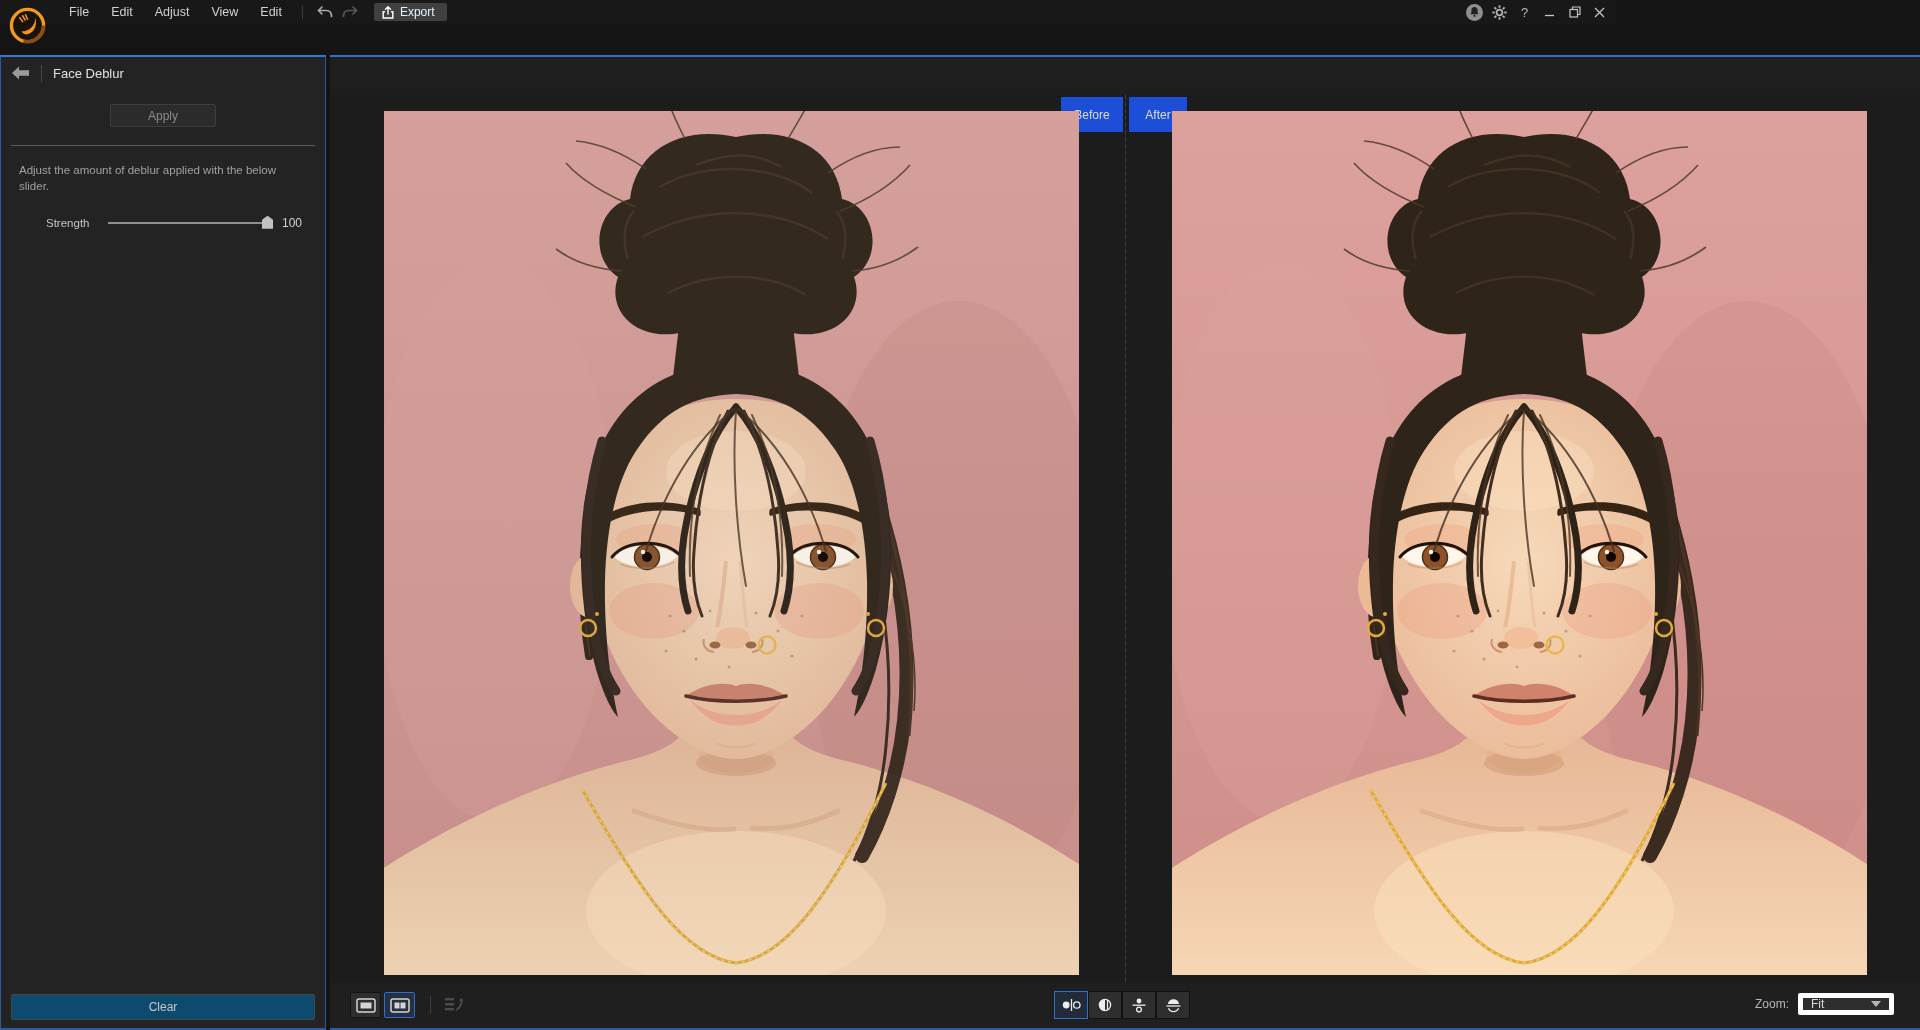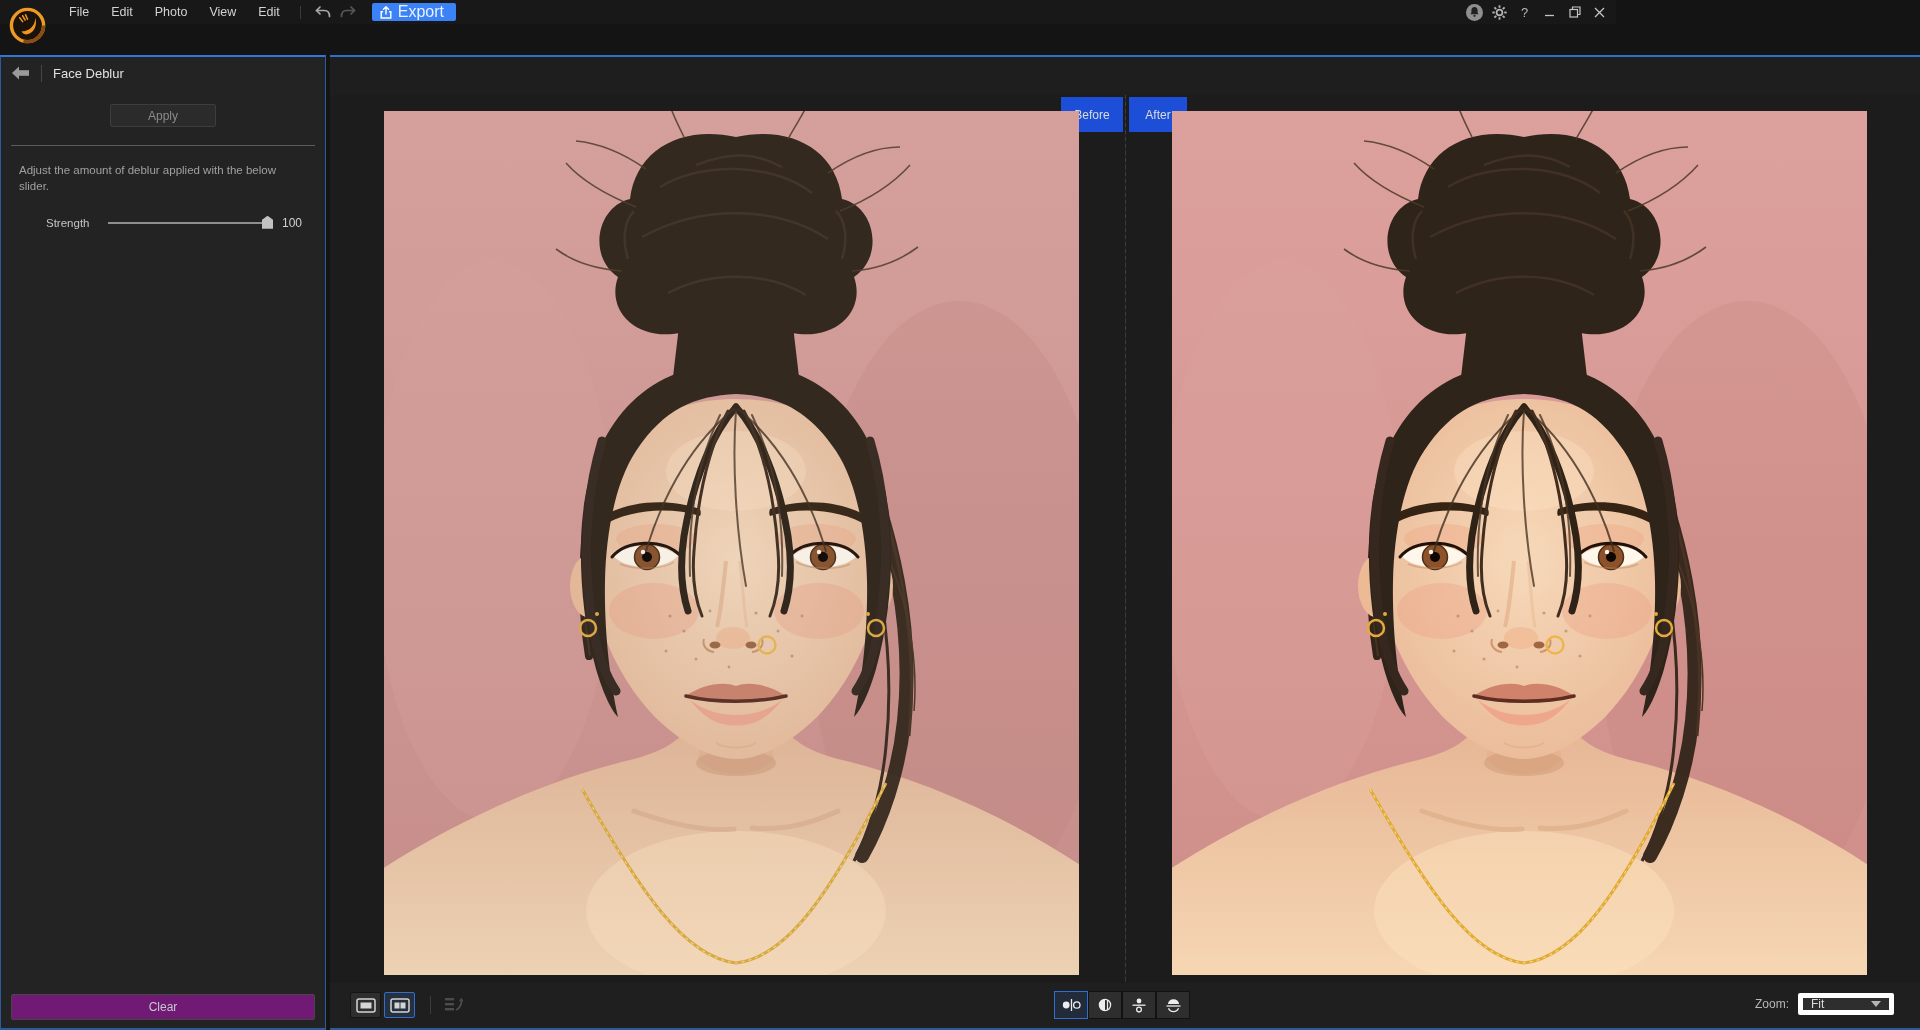--- a/index.html
+++ b/index.html
@@ -8,23 +8,23 @@
   #app { position:relative; width:1920px; height:1030px; background:#141414; }
 
   
   #titlebar { position:absolute; left:0; top:0; width:1616px; height:24px;
               background:#181818; display:flex; align-items:center; z-index:4; }
   #logo { position:absolute; left:8px; top:6px; width:39px; height:39px; z-index:6; }
   .menus { display:flex; margin-left:58px; }
   .menu-item { padding:0 11px; font-size:12.5px; color:#d2d2d2; line-height:24px; cursor:default; }
   .tb-sep { width:1px; height:13px; background:#3a3a3a; margin:0 9px; }
   .icon-btn { width:26px; height:22px; display:flex; align-items:center; justify-content:center; }
-  .export-btn { margin-left:10px; height:18px; padding:0 12px 0 8px; background:#3b82f6;
+  .export-btn { margin-left:10px; height:18px; padding:0 12px 0 8px; background:#404040;
                 border-radius:2px; display:flex; align-items:center; gap:6px;
-                color:#eaf2ff; font-size:16px; }
+                color:#eaf2ff; font-size:12px; }
   .tb-right { margin-left:auto; display:flex; align-items:center; padding-right:4px; }
   .tb-right .icon-btn { width:25px; }
   .bell-wrap { width:17px; height:17px; border-radius:50%; background:#8f8f8f;
                display:flex; align-items:center; justify-content:center; }
   .help-glyph { color:#b8b8b8; font-size:13px; }
 
   
   #tabrow { position:absolute; left:0; top:24px; width:1920px; height:31px;
             background:#181818; z-index:3; }
   .guided-tab { position:absolute; left:57px; top:3px; width:123px; height:24px;
@@ -55,21 +55,21 @@
                  width:262px; }
   .slider-row { margin-top:21px; display:flex; align-items:center; padding-left:45px; }
   .slider-label { width:52px; color:#c4c4c4; font-size:11.5px; }
   .slider-track { position:relative; width:160px; height:2px; background:#8f8f8f;
                   margin:0 14px 0 10px; }
   .slider-handle { position:absolute; right:-5px; top:-6px; width:11px; height:13px;
                    background:#c2c2c2;
                    clip-path:polygon(50% 0,100% 32%,100% 100%,0 100%,0 32%); }
   .slider-value { color:#d0d0d0; font-size:12px; }
   .clear-btn { position:absolute; left:10px; right:10px; bottom:8px; height:26px;
-               background:#701a75; border:1px solid #474747; border-radius:2px;
+               background:#0c4a6e; border:1px solid #474747; border-radius:2px;
                color:#c8c8c8; font-size:12px; font-family:inherit; }
 
   
   #main { position:absolute; left:330px; top:55px; width:1590px; height:975px;
           background:#1e1e1e; border-top:2px solid #2f6fc8; border-bottom:2px solid #2b5b9e; }
   #canvas-header { position:absolute; left:0; top:0; right:0; height:38px; background:#232323; }
   .folder-btn { position:absolute; left:16px; top:8px; width:36px; height:24px;
                 background:#2c2c2c; border:1px solid #1a1a1a; border-radius:2px;
                 display:flex; align-items:center; justify-content:center; gap:4px; }
   .filename { position:absolute; left:0; right:0; top:0; height:38px; display:flex;
@@ -266,21 +266,21 @@
         <circle cx="20" cy="20" r="18" fill="#1a130c"></circle>
         <circle cx="20" cy="20" r="16.5" fill="none" stroke="#ef9a22" stroke-width="3.5"></circle>
         <circle cx="20" cy="20" r="16.5" fill="none" stroke="#8a4c12" stroke-width="3.5" stroke-dasharray="30 74"></circle>
         <path d="M14,26 C22,26 28,20 28,12 C30,18 28,27 20,29 C17,29.6 14.8,28.4 14,26 Z" fill="#f2951f"></path>
         <path d="M12,12 l3,4 M15,10 l2.6,4.4 M18,9 l2,4.6" stroke="#f2951f" stroke-width="1.6" stroke-linecap="round"></path>
       </svg>
     </div>
     <div class="menus">
       <span class="menu-item">File</span>
       <span class="menu-item">Edit</span>
-      <span class="menu-item">Photo</span>
+      <span class="menu-item">Adjust</span>
       <span class="menu-item">View</span>
       <span class="menu-item">Edit</span>
     </div>
     <div class="tb-sep"></div>
     <div class="icon-btn">
       <svg width="17" height="14" viewBox="0 0 17 14">
         <path d="M6,2 L2.5,5.5 L6,9" stroke="#a8a8a8" stroke-width="1.7" fill="none" stroke-linecap="round" stroke-linejoin="round"></path>
         <path d="M2.5,5.5 H10.5 C13.5,5.5 15.5,7.8 15.5,11.5" stroke="#a8a8a8" stroke-width="1.7" fill="none" stroke-linecap="round"></path>
       </svg>
     </div>

